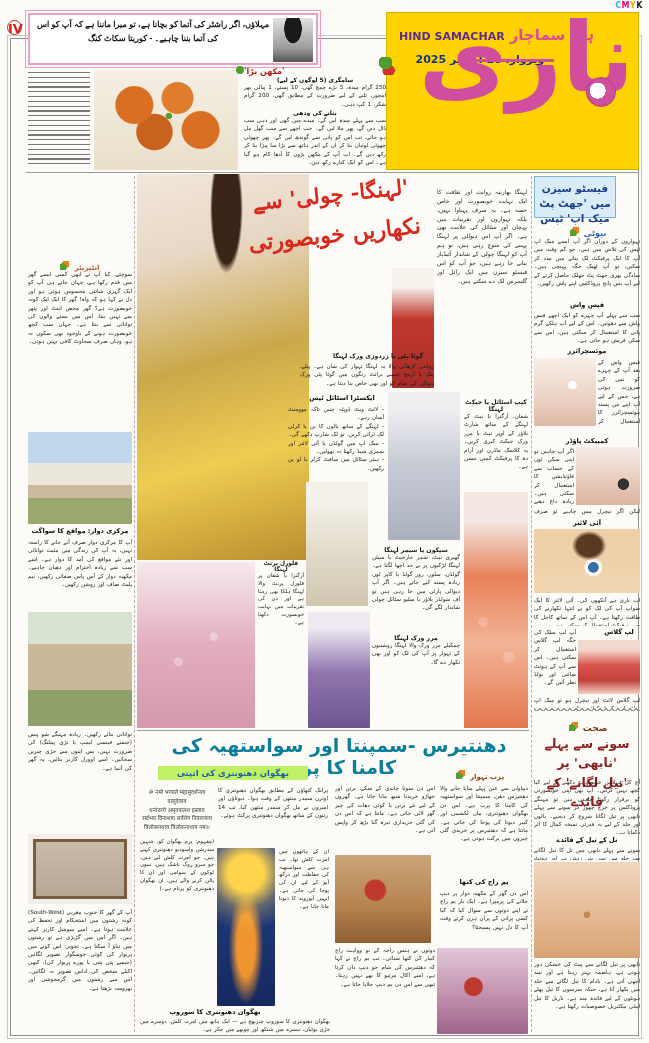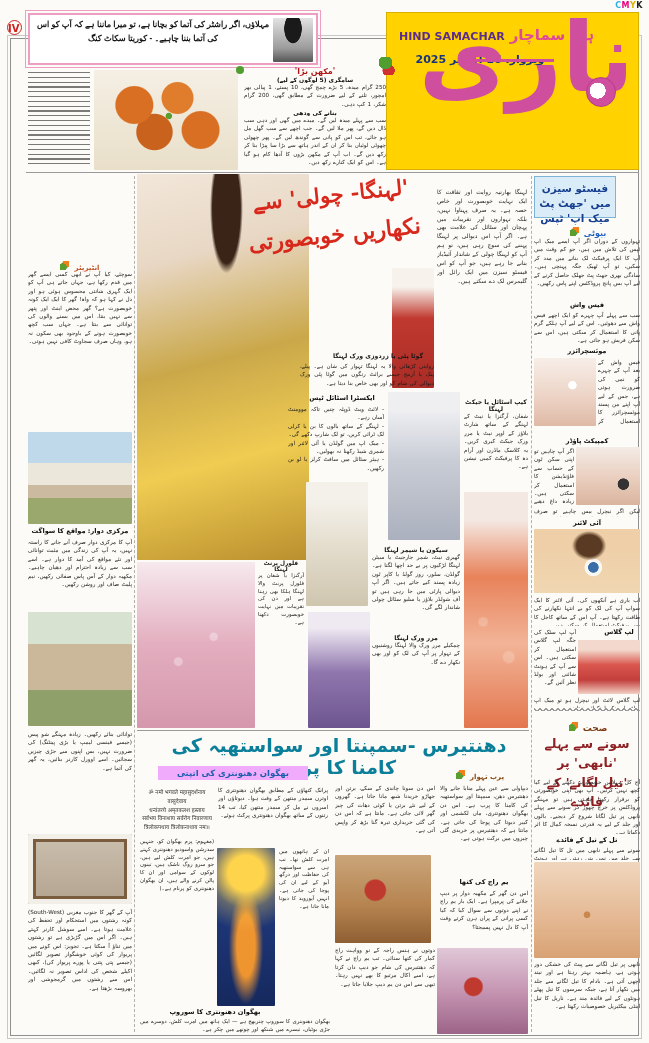--- a/index.html
+++ b/index.html
@@ -26,34 +26,34 @@
   .qt{font-size:8.2px;line-height:1.75;font-weight:bold;direction:rtl;text-align:center;
       font-family:Liberation Sans, sans-serif}
   .mast{background:#ffd200;border:1px solid #d8b100}
   .nari{color:#cf4f9e;font-weight:bold;line-height:.9}
   .redhead{color:#d8281c;font-weight:bold;font-family:"DejaVu Serif",serif;direction:rtl;text-align:center}
   .bluehead{color:#1d5fae;font-weight:bold;direction:rtl;text-align:center}
   .tealhead{color:#0b7f9a;font-weight:bold;direction:rtl;text-align:center}
   .maroonhead{color:#8e2023;font-weight:bold;direction:rtl;text-align:center}
   .boxhead{background:#d9ecf7;border:1px solid #7fb3d5;color:#173f8f;font-weight:bold;
            direction:rtl;text-align:center;font-size:10.5px;line-height:1.45;padding-top:4px}
-  .hl{background:#f0abfc;color:#1d5fae;font-weight:bold;font-size:8.5px;direction:rtl;text-align:center}
+  .hl{background:#bef264;color:#1d5fae;font-weight:bold;font-size:8.5px;direction:rtl;text-align:center}
   .cap{font-weight:bold;font-size:6.2px;direction:rtl;text-align:center}
   .mantra{font-size:5.5px;line-height:1.6;color:#333;text-align:center}
 </style>
 </head>
 <body>
 
 <div class="page">
 
   <div class="abs" style="right:6px;top:1px;font-size:8px;font-weight:bold;letter-spacing:.5px">
     <span style="color:#2bb3e6">C</span><span style="color:#e6007e">M</span><span style="color:#d8b400">Y</span><span style="color:#222">K</span>
   </div>
   <div class="abs" style="left:7px;top:20px;width:15px;height:15px;border:1.5px solid #d02020;border-radius:50%;
-       color:#d02020;font-size:10px;font-weight:bold;line-height:15px">IV</div>
+       color:#d02020;font-size:13px;font-weight:bold;text-align:center;line-height:15px">IV</div>
 
   <div class="abs frame" style="left:10px;top:38px;width:629px;height:998px"></div>
   <div class="abs rule" style="left:26px;top:172px;width:613px;height:1px"></div>
   <div class="abs vdash" style="left:134px;top:176px;height:856px"></div>
   <div class="abs vdash" style="left:531px;top:176px;height:856px"></div>
   <div class="abs rule" style="left:137px;top:730px;width:392px;height:1px"></div>
 
   <div class="abs quotebox" style="left:28px;top:13px;width:290px;height:52px">
     <div class="abs ph" style="right:3px;top:3px;width:40px;height:44px;
          background:radial-gradient(ellipse at 50% 24%,#1a1a1a 0 30%,transparent 32%),linear-gradient(180deg,#e2e2e2,#9a9a9a 70%,#555)"></div>
@@ -77,21 +77,21 @@
   <div class="abs greek" style="left:28px;top:72px;width:62px;height:96px"></div>
   <div class="abs ph" style="left:94px;top:70px;width:144px;height:100px;
        background:radial-gradient(circle at 28% 35%,#d96f22 0 15%,transparent 16%),
                   radial-gradient(circle at 58% 28%,#e07d2c 0 14%,transparent 15%),
                   radial-gradient(circle at 42% 62%,#c8621c 0 17%,transparent 18%),
                   radial-gradient(circle at 74% 60%,#d96f22 0 15%,transparent 16%),
                   radial-gradient(circle at 52% 46%,#5a9e2f 0 3%,transparent 4%),
                   linear-gradient(180deg,#f5efe4,#e9dfc9)"></div>
   <div class="abs" style="left:236px;top:66px;width:8px;height:8px;border-radius:50%;background:#4f9e2f"></div>
   <div class="abs" style="left:244px;top:67px;width:142px;height:103px;overflow:hidden">
-    <div style="color:#b01818;font-weight:bold;font-size:8px;text-align:center;direction:rtl">'مکھن بڑا'</div>
+    <div style="color:#b01818;font-weight:bold;font-size:8px;text-align:left;direction:rtl">'مکھن بڑا'</div>
     <div class="sub" style="font-size:6px">سامگری (5 لوگوں کے لیے)</div>
     <div class="t" style="height:26px">250 گرام میدہ، 5 بڑے چمچ گھی، 10 پستے، 1 پیالی بھر امچور، تلنے کے لیے ضرورت کے مطابق گھی، 200 گرام شکر، 1 کپ دہی۔</div>
     <div class="sub" style="font-size:6px">بنانے کی ودھی</div>
     <div class="t" style="height:52px">سب سے پہلے میدہ لیں گے۔ میدے میں گھی اور دہی سب ڈال دیں گے، پھر ملا لیں گے۔ جب اچھے سے سب گھل مل ہو جائے، تب اس کو پانی سے گوندھ لیں گے۔ پھر چھوٹی چھوٹی لوئیاں بنا کر ان کے اندر ہاتھ سے بڑا سا پیڑا بنا کر رکھ دیں گے۔ اب آپ کے مکھن بڑوں کا آدھا کام ہو گیا ہے۔ اس کو ایک کنارے رکھ دیں۔</div>
   </div>
 
   <div class="abs" style="left:26px;top:255px;width:106px;text-align:center">
     <span class="leaf"></span>
     <span class="tagtxt" style="color:#c2542a;font-size:7px">انٹیریئر</span>
   </div>

